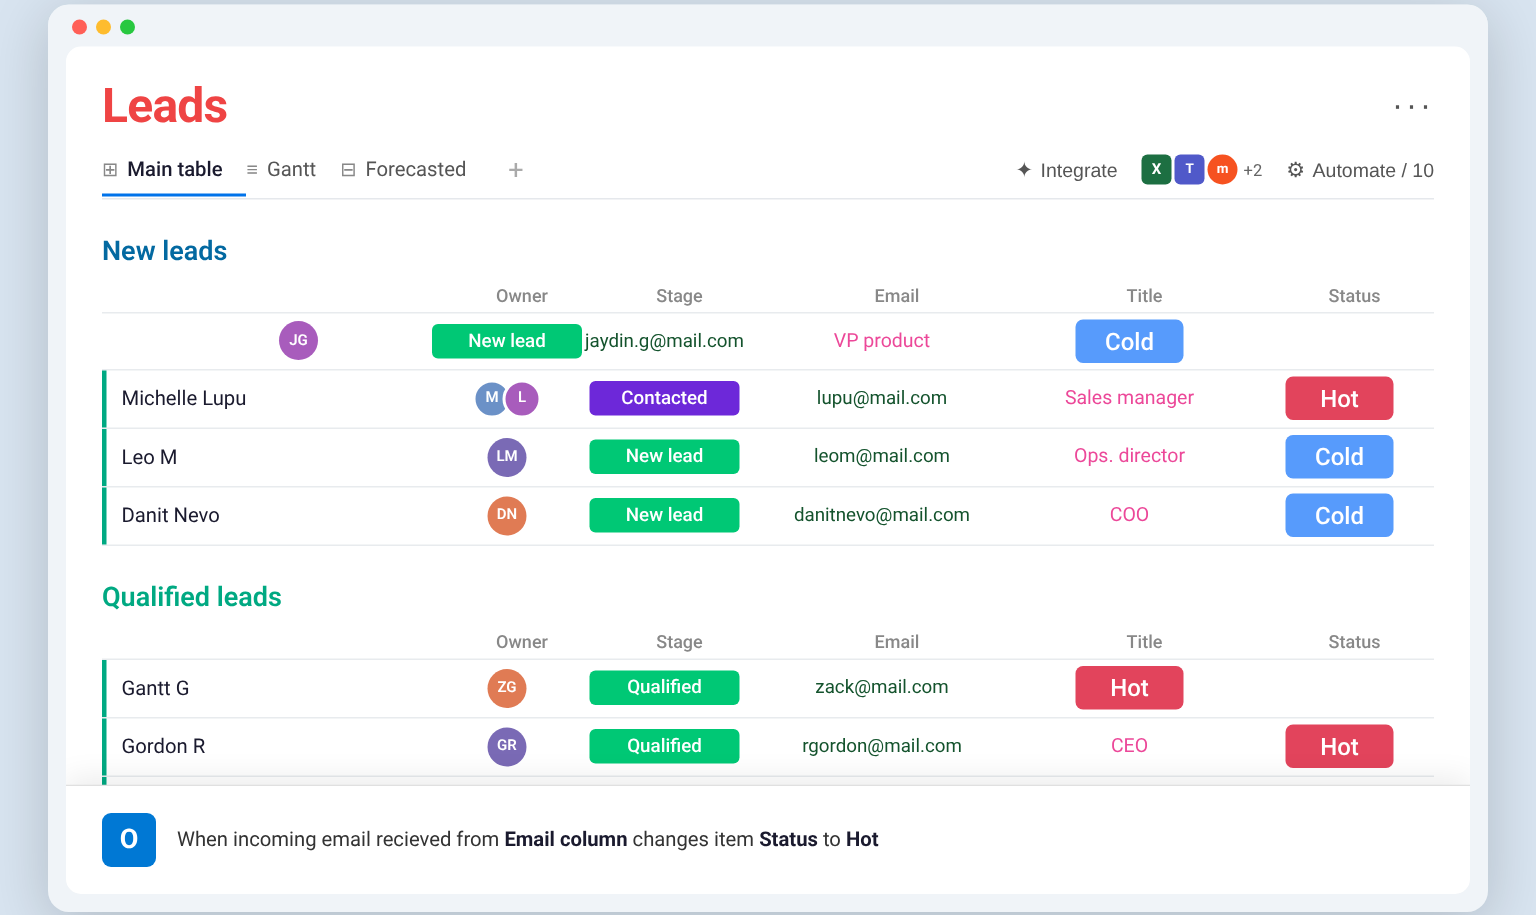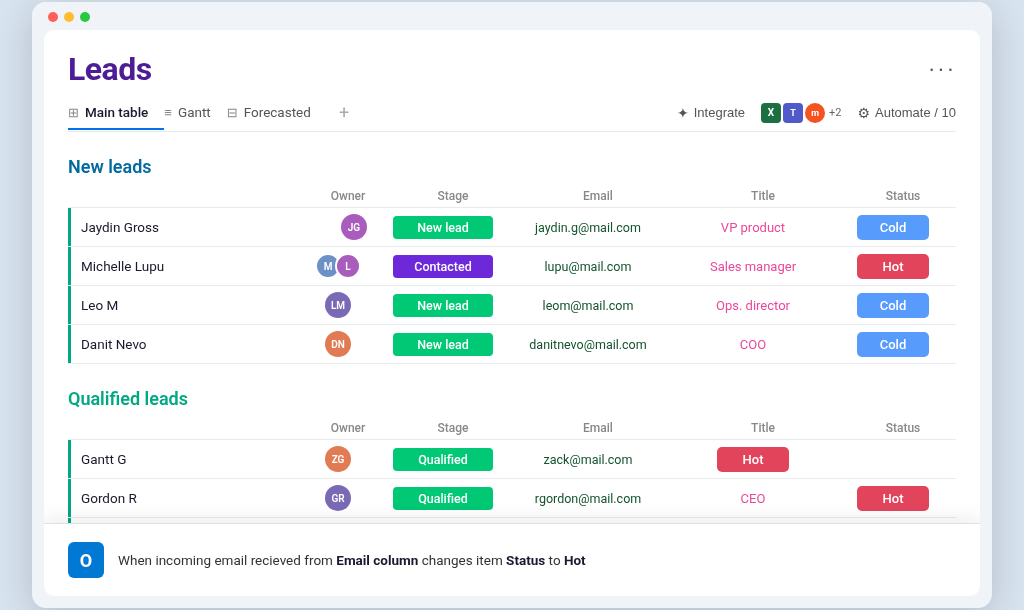--- a/index.html
+++ b/index.html
@@ -46,21 +46,21 @@
 
     .header-row {
       display: flex;
       align-items: center;
       justify-content: space-between;
       margin-bottom: 6px;
     }
     .page-title {
       font-size: 32px;
       font-weight: 700;
-      color: #4c1d95;
+      color: #ef4444;
       letter-spacing: -0.5px;
     }
     .more-btn {
       font-size: 22px;
       color: #555;
       cursor: pointer;
       letter-spacing: 2px;
       background: none; border: none;
     }
 
@@ -222,21 +222,21 @@
       color: #ec4899;
     }
     .status-cell {
       display: flex;
       align-items: center;
       justify-content: center;
     }
     .status-badge {
       padding: 5px 0;
       border-radius: 5px;
-      font-size: 13px;
+      font-size: 16px;
       font-weight: 500;
       color: #fff;
       min-width: 72px;
       text-align: center;
     }
     .status-cold { background: #579bfc; }
     .status-hot { background: #e2445c; }
 
     .add-col {
       display: flex;
@@ -337,21 +337,20 @@
       <span>Stage</span>
       <span>Email</span>
       <span>Title</span>
       <span>Status</span>
       <span></span>
     </div>
 
     <div>
 
       <div class="lead-row">
-        <div class="name-cell new">Jaydin Gross</div>
         <div class="owner-cell">
           <div class="avatar" style="background:#a85cbc;margin-left:32px;">JG</div>
         </div>
         <div class="stage-cell">
           <div class="stage-badge stage-new">New lead</div>
         </div>
         <div class="email-cell">jaydin.g@mail.com</div>
         <div class="title-cell">VP product</div>
         <div class="status-cell">
           <div class="status-badge status-cold">Cold</div>

